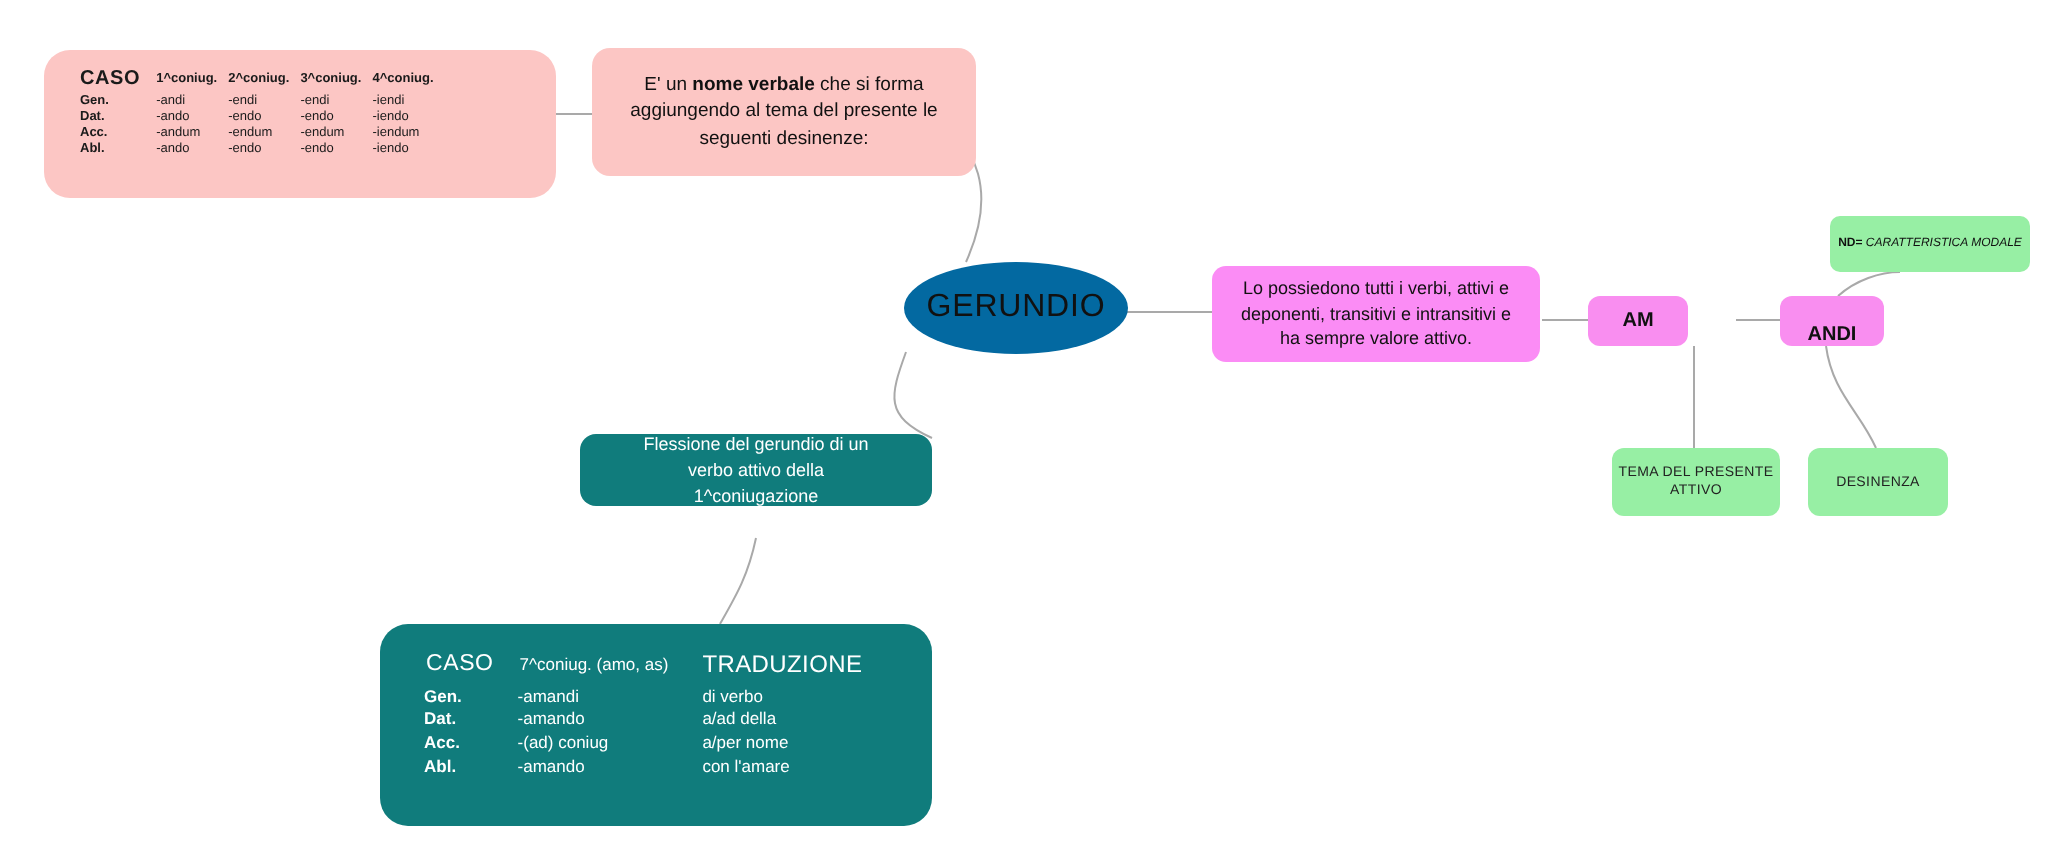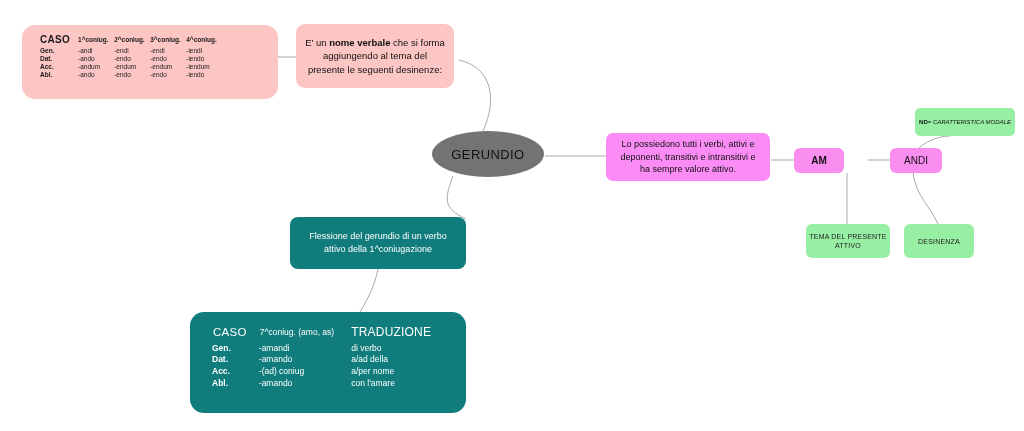--- a/index.html
+++ b/index.html
@@ -57,37 +57,37 @@
   #pink-table td {
     padding: 0.5px 0 0.5px 0;
     white-space: nowrap;
   }
   #pink-table td.rowlabel { font-weight: bold; font-size: 6.5px; padding-right: 8px; }
   #pink-table td.val { padding-right: 14px; }
 
   
   #pink-callout {
     left: 296px; top: 24px;
-    width: 158px; height: 64px;
+    width: 192px; height: 64px;
     background: #fcc6c4;
     border-radius: 9px;
     padding: 16px 8px;
     font-size: 9.5px;
     color: #111;
     line-height: 13.5px;
   }
   #pink-callout b { font-weight: bold; }
 
   
   #center-node {
-    left: 432px; top: 131px;
+    left: 452px; top: 131px;
     width: 112px; height: 46px;
-    background: #737373;
+    background: #0369a1;
     border-radius: 50%;
-    font-size: 13px;
+    font-size: 16px;
     color: #111;
     letter-spacing: .4px;
   }
 
   
   #magenta-main {
     left: 606px; top: 133px;
     width: 164px; height: 48px;
     background: #fb8cf5;
     border-radius: 7px;
@@ -106,22 +106,23 @@
     font-size: 10px;
     font-weight: bold;
     color: #111;
   }
   #andi-node {
     left: 890px; top: 148px;
     width: 52px; height: 25px;
     background: #f98ef0;
     border-radius: 6px;
     font-size: 10px;
-    font-weight: normal;
-    color: #111;
+    font-weight: bold;
+    color: #111;
+    justify-content: flex-end;
   }
 
   
   #nd-note {
     left: 915px; top: 108px;
     width: 100px; height: 28px;
     background: #97efa4;
     border-radius: 5px;
     font-size: 6px;
     color: #111;
@@ -146,24 +147,24 @@
     background: #97efa4;
     border-radius: 6px;
     font-size: 7px;
     color: #222;
     letter-spacing: .2px;
   }
 
   
   #teal-flessione {
     left: 290px; top: 217px;
-    width: 176px; height: 52px;
+    width: 176px; height: 36px;
     background: #107c7c;
     border-radius: 8px;
-    padding: 2px 12px;
+    padding: 2px 24px;
     font-size: 9px;
     color: #ffffff;
     line-height: 13px;
   }
 
   
   #teal-table {
     left: 190px; top: 312px;
     width: 276px; height: 101px;
     background: #107c7c;

